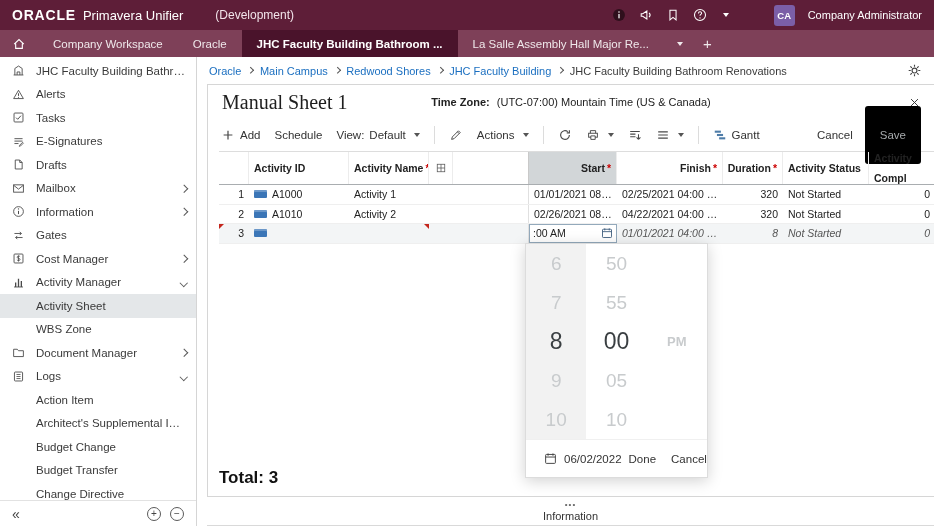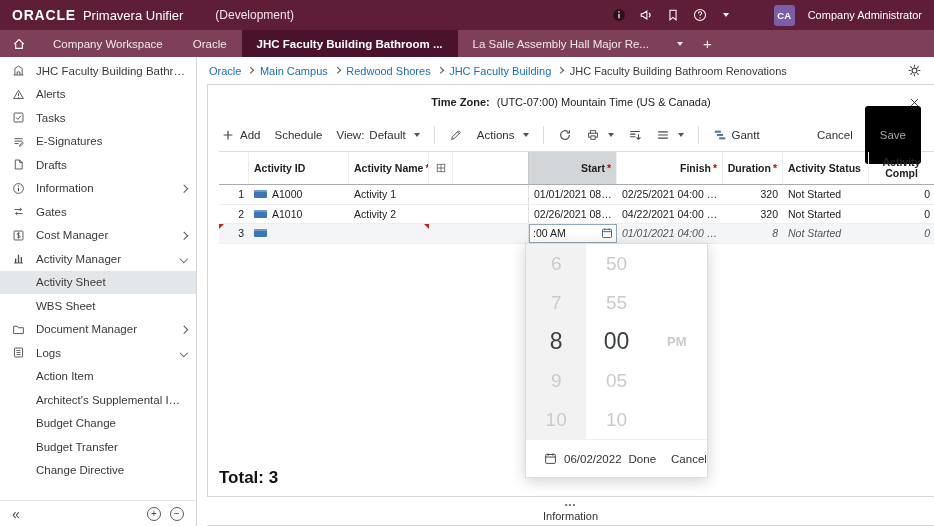--- a/index.html
+++ b/index.html
@@ -125,21 +125,21 @@
 
   
   .grid { margin-left: 11px; }
   .thead {
     display: flex; height: 34px; align-items: stretch;
     border-top: 1px solid #DDDDDD; border-bottom: 1px solid #A9ADB0;
     font-size: 10.5px; font-weight: bold; color: #222;
   }
   .th { display: flex; align-items: center; padding: 0 5px; border-right: 1px solid #ECECEC; overflow: hidden; white-space: nowrap; flex: none; }
   .th.hl { background: #D2D6D8; }
-  .th-pct { white-space: normal; text-align: center; line-height: 11px; }
+  .th-pct { white-space: normal; text-align: left; line-height: 20px; }
   .th-gap { border-right: 1px solid #C9C9C9; }
   .th-ic { color: #555; display: flex; }
   .th-ic svg { width: 12px; height: 12px; }
   .req { color: #CC0000; margin-left: 2px; }
 
   .trow { display: flex; height: 19.5px; border-bottom: 1px solid #EFEFEF; font-size: 10.5px; color: #222; align-items: stretch; }
   .trow.sel-row { background: #F3F5F6; }
   .td { line-height: 18.5px; padding: 0 5px; overflow: hidden; white-space: nowrap; text-overflow: ellipsis; position: relative; flex: none; }
   .td.flex { display: flex; align-items: center; }
   .td-gap { border-right: 1px solid #E0E0E0; }
@@ -285,20 +285,30 @@
           <svg viewBox="0 0 16 16">
             <path d="M4 2.5h5.5l3 3v8H4z" fill="none" stroke="currentColor" stroke-width="1.1"></path>
             <path d="M9.5 2.5v3h3" fill="none" stroke="currentColor" stroke-width="1.1"></path>
           </svg>
         </span>
         <span class="sb-label">Drafts</span>
       </div>
       <div class="sb-item">
         <span class="sb-icon">
           <svg viewBox="0 0 16 16">
+            <rect x="2" y="3.5" width="12" height="9" fill="none" stroke="currentColor" stroke-width="1.1"></rect>
+            <path d="M2 4l6 4.8L14 4" fill="none" stroke="currentColor" stroke-width="1.1"></path>
+          </svg>
+        </span>
+        <span class="sb-label">Mailbox</span>
+        <span class="chev right"></span>
+      </div>
+      <div class="sb-item">
+        <span class="sb-icon">
+          <svg viewBox="0 0 16 16">
             <circle cx="8" cy="8" r="6" fill="none" stroke="currentColor" stroke-width="1.1"></circle>
             <path d="M8 7.2v4" stroke="currentColor" stroke-width="1.3"></path>
             <circle cx="8" cy="4.8" r="0.8" fill="currentColor"></circle>
           </svg>
         </span>
         <span class="sb-label">Information</span>
         <span class="chev right"></span>
       </div>
       <div class="sb-item">
         <span class="sb-icon">
@@ -326,21 +336,21 @@
             <path d="M4.5 13.5V8M8 13.5V3.5M11.5 13.5V6" stroke="currentColor" stroke-width="1.6"></path>
           </svg>
         </span>
         <span class="sb-label">Activity Manager</span>
         <span class="chev down"></span>
       </div>
       <div class="sb-item child selected">
         <span class="sb-label">Activity Sheet</span>
       </div>
       <div class="sb-item child">
-        <span class="sb-label">WBS Sheet</span>
+        <span class="sb-label">WBS Zone</span>
       </div>
       <div class="sb-item">
         <span class="sb-icon">
           <svg viewBox="0 0 16 16">
             <path d="M2 4h4.5L8 5.8h6V13H2z" fill="none" stroke="currentColor" stroke-width="1.1"></path>
           </svg>
         </span>
         <span class="sb-label">Document Manager</span>
         <span class="chev right"></span>
       </div>
@@ -396,20 +406,21 @@
     <span class="bc-gear">
         <svg viewBox="0 0 16 16">
           <circle cx="8" cy="8" r="2.6" fill="none" stroke="currentColor" stroke-width="1.2"></circle>
           <path d="M8 1.8v2.2M8 12v2.2M1.8 8H4M12 8h2.2M3.6 3.6l1.6 1.6M10.8 10.8l1.6 1.6M12.4 3.6l-1.6 1.6M5.2 10.8l-1.6 1.6" stroke="currentColor" stroke-width="1.2"></path>
         </svg>
       </span>
   </div>
 
   <div class="panel">
     <div class="panel-header">
+      <span class="sheet-title">Manual Sheet 1</span>
       <span class="tz">
         <b>Time Zone:</b>
         <span>(UTC-07:00) Mountain Time (US &amp; Canada)</span>
       </span>
       <span class="close-btn">
           <svg viewBox="0 0 16 16">
             <path d="M3 3l10 10M13 3L3 13" stroke="currentColor" stroke-width="1.4"></path>
           </svg>
         </span>
     </div>

